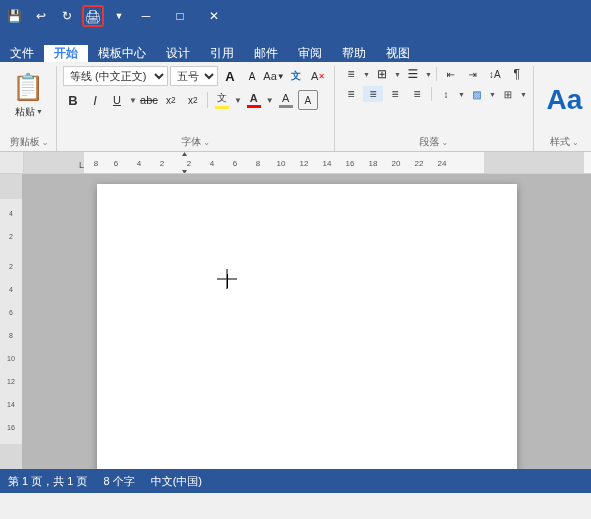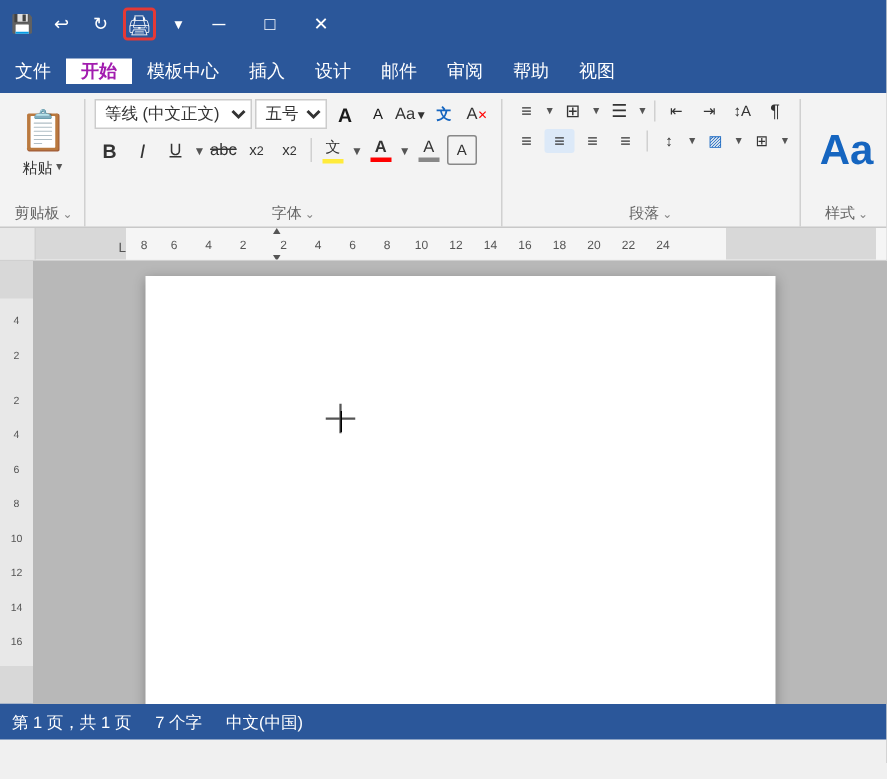--- a/index.html
+++ b/index.html
@@ -50,31 +50,31 @@
     .qat-icon.highlighted {
       border: 2px solid #e53935;
       border-radius: 3px;
     }
 
     
     #menu-bar {
       height: 30px;
       background: #2b579a;
       display: flex;
-      align-items: center;
+      align-items: flex-end;
     }
     .menu-item {
       padding: 0 10px;
       display: flex; align-items: center;
       color: white; font-size: 12px;
       cursor: pointer;
     }
     .menu-item.active {
       background: white;
-      color: #a21caf;
+      color: #3b82f6;
       font-weight: bold;
     }
 
     
     #ribbon {
       height: 90px;
       background: #f3f3f3;
       border-bottom: 1px solid #c8c8c8;
       display: flex;
       flex-direction: column;
@@ -275,22 +275,22 @@
     <div class="win-btn">─</div>
     <div class="win-btn">□</div>
     <div class="win-btn close">✕</div>
   </div>
 </div>
 
 <div id="menu-bar">
   <div class="menu-item">文件</div>
   <div class="menu-item active">开始</div>
   <div class="menu-item">模板中心</div>
-  <div class="menu-item">插入</div>
   <div class="menu-item">设计</div>
+  <div class="menu-item">引用</div>
   <div class="menu-item">邮件</div>
   <div class="menu-item">审阅</div>
   <div class="menu-item">帮助</div>
   <div class="menu-item">视图</div>
 </div>
 
 <div id="ribbon">
   <div id="ribbon-content">
 
     <div class="ribbon-group" style="min-width:52px;">
@@ -485,15 +485,15 @@
           <line x1="0" y1="10" x2="20" y2="10" stroke="#555" stroke-width="1.5"></line>
         </svg>
       </div>
       <div id="doc-cursor"></div>
     </div>
   </div>
 </div>
 
 <div id="status-bar">
   <span>第 1 页，共 1 页</span>
-  <span>7 个字</span>
+  <span>8 个字</span>
   <span>中文(中国)</span>
 </div>
 
 </body></html>

